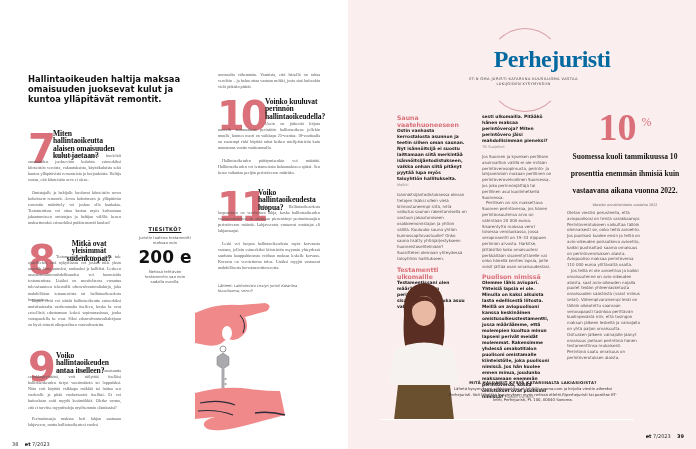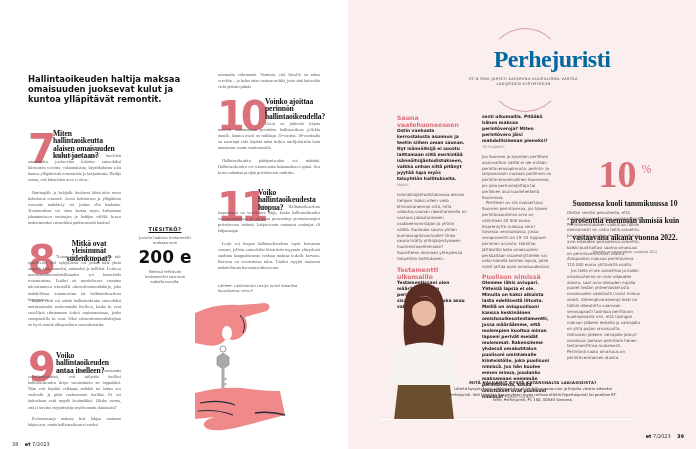--- a/index.html
+++ b/index.html
@@ -54,21 +54,21 @@
       <div class="sans" style="font-size:5px; font-weight:bold; letter-spacing:0.5px; text-decoration:underline; color:#111;">TIESITKÖ?</div>
       <div class="sans" style="font-size:3.8px; line-height:5px; color:#555; margin-top:3px; padding:0 4px;">Juristin laatima testamentti maksaa noin</div>
       <div class="sans" style="font-size:17px; font-weight:bold; color:#111; margin-top:2px;">200 e</div>
       <div class="sans" style="font-size:3.8px; line-height:5px; color:#555; margin-top:2px; padding:0 10px;">Netissä tehtävän testamentin saa noin sadalla eurolla.</div>
     </div>
 
     <div class="body-text" style="position:absolute; left:218px; top:64px; width:102px;">normaalia vähemmän. Varmista, että hänellä on rahaa veroihin – ja halua ottaa vastaan mökki, josta sinä kuitenkin vielä pitkään päätät.</div>
 
     <div class="bignum" style="left:217px; top:88px; font-size:40px; letter-spacing:-4px;">10</div>
     <div style="position:absolute; left:265px; top:90px; width:60px;">
-      <div class="q-head">Voinko ajoittaa perinnön hallintaoikeudella?</div>
+      <div class="q-head">Voinko kuuluvat perinnön hallintaoikeudella?</div>
     </div>
     <div class="body-text" style="position:absolute; left:218px; top:113px; width:102px; text-indent:47px;">Usein on järkevää kirjata nuorelle saanmattuun perintöön hallintaoikeus jollekin muulle, kunnes nuori on vaikkapa 25-vuotias. 18-vuotiaalla on suurempi riski käyttää rahat hetken mielijohteisiin kuin muutamaa vuotta vanhemmalla.</div>
     <div class="body-text" style="position:absolute; left:218px; top:150px; width:102px; text-indent:4px;">Hallintaoikeuden päättymisenkin voi määrätä. Hallintaoikeuden voi testamentata haluamakseen ajaksi. Sen kesto vaikuttaa perijän perintöveron määrään.</div>
 
     <div class="bignum" style="left:217px; top:179px; font-size:40px; letter-spacing:-4px;">11</div>
     <div style="position:absolute; left:258px; top:181px; width:66px;">
       <div class="q-head">Voiko hallintaoikeudesta luopua?</div>
     </div>
     <div class="body-text" style="position:absolute; left:218px; top:196px; width:102px; text-indent:40px;">Kyllä. Hallintaoikeudesta luopuminen on verotettava lahja, koska hallintaoikeuden vastaanottaminen on aikanaan pienentänyt perinnönsaajien perintöveron määrää. Lahjaverosta vastaavat omistajat eli lahjansaajat.</div>
     <div class="body-text" style="position:absolute; left:218px; top:233px; width:102px; text-indent:4px;">Leski voi luopua hallintaoikeudesta myös korvausta vastaan, jolloin esimerkiksi kiinteistön myynnin yhteydessä saadusta kauppahinnasta voidaan maksaa leskelle korvaus. Korvaus on verotettavaa tuloa. Lisäksi myyjät vastaavat mahdollisesta luovutusvoittoverosta.</div>
@@ -125,21 +125,21 @@
     </svg>
 
     <div class="r-col" style="left:134px; top:114px; width:70px;">
       <div class="r-bold"><span>sesti ulkomailla. Pitääkö hänen maksaa perintöveroja? Miten perintövero jäisi mahdollisimman pieneksi?</span> <span class="sig">Tili Suojelioli</span></div>
       <div style="margin-top:4px;">Jos Suomen ja kyseisen perillisen asuinvaltion välillä ei ole mitään perintöverosopimusta, perintö- ja lahjaverolain mukaan perillinen on perintöverovelvollinen Suomessa, jos joko perinnönjättäjä tai perillinen asui kuolinhetkellä Suomessa.</div>
       <div style="text-indent:4px;">Perillisen on siis maksettava Suomen perintöveroa, jos hänen perintöosuutensa arvo on vähintään 20 000 euroa. Sisarentyttö maksaa veroт toisessa veroluokassa, jossa veroprosentti on 19–33 riippuen perinnön arvosta. Harkitse, jättäisitkö koko omaisuutesi perkkäitään sisarentyttärelle vai onko hänellä kenties lapsia, joille voisit jättää osan omaisuudestasi.</div>
       <div class="r-head" style="margin-top:3px;">Puolison nimissä</div>
       <div class="r-bold"><span>Olemme lähis avioparī. Yhteisiä lapsia ei ole. Minulla on kaksi aikuista lasta edellisestä liitosta. Meillä on aviopuolisoni kanssa keskinäinen omistusoikeustestamentti, jossa määräämme, että molempien kuoltua minun lapseni perivät meidät molemmat. Rakensimme yhdessä omakotitalon puolisoni omistamalle kiinteistölle, joka puolisoni nimissä. Jos hän kuolee ennen minua, joudunko maksamaan enemmän perintöveroa, koska omistukset ovat puolisoni nimissä?</span> <span class="sig">Pappeli kuntoon</span></div>
     </div>
 
-    <div style="position:absolute; left:218px; top:108px; width:118px; text-align:center;margin-top:47px;">
+    <div style="position:absolute; left:218px; top:108px; width:118px; text-align:center;">
       <span class="serif" style="font-size:38px; font-weight:bold; color:#d9707a; line-height:1;">10</span><span class="serif" style="font-size:12px; color:#d9707a; vertical-align:14px; margin-left:5px;">%</span>
       <div class="serif" style="font-size:7.6px; line-height:17px; font-weight:bold; color:#111; margin-top:2px;">Suomessa kuoli tammikuussa 10 prosenttia enemmän ihmisiä kuin vastaavana aikana vuonna 2022.</div>
       <div class="sans" style="font-size:3.4px; color:#666; margin-top:4px;">Väestön ennakkotilasto vuodelta 2022</div>
     </div>
 
     <div class="r-col" style="left:219px; top:210px; width:74px;">
       <div>Oletan viestisi perusteella, että aviopuolisosi on teistä varakkaampi. Perintöverotukseen vaikuttaa tällöin olennaisesti se, onko teillä avioehto. Jos puolisosi kuolee ensin ja teillä on avio-oikeuden poissulkeva avioehto, kaikki puolisoltasi saama omaisuus on perintöverotuksen alaista. Aviopuoliso maksaa perintöveroa 110 000 euroa ylittävältä osalta.</div>
       <div style="text-indent:4px;">Jos teillä ei ole avioehtoa ja kaikki omaisuutenne on avio-oikeuden alaista, saat avio-oikeuden nojalla puolet teidän yhteenlasketusta omaisuuden säästöstä (varat miinus velat). Vähempivaraisempi leski on tällöin oikeutettu saamaan verovapaasti tasinkoa perittävän kuolinpesästä niin, että tasingon maksun jälkeen leskellä ja vainajalla on yhtä paljon omaisuutta. Ositusken jälkeen vainajalle jäänyt omaisuus jaetaan perintönä hänen testamenttinsa mukaisesti. Perintönä saatu omaisuus on perintöverotuksen alaista.</div>
     </div>
 

